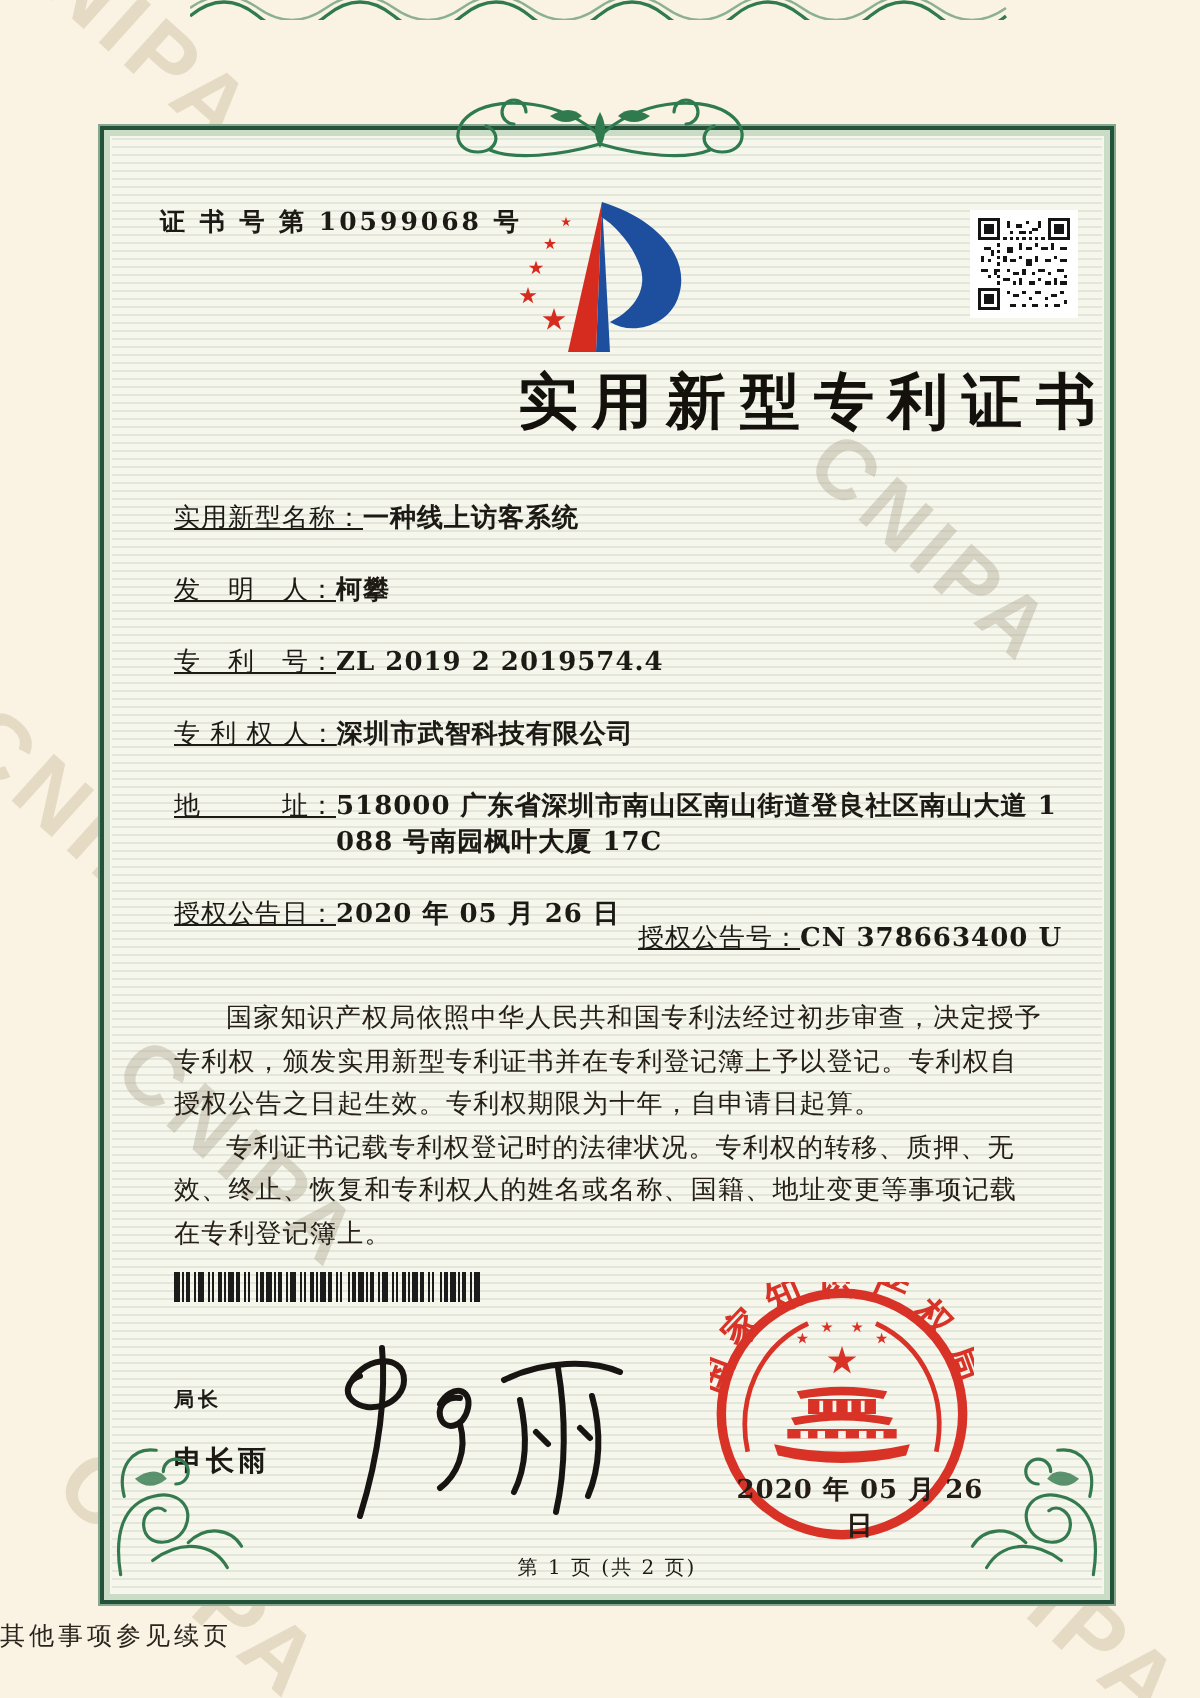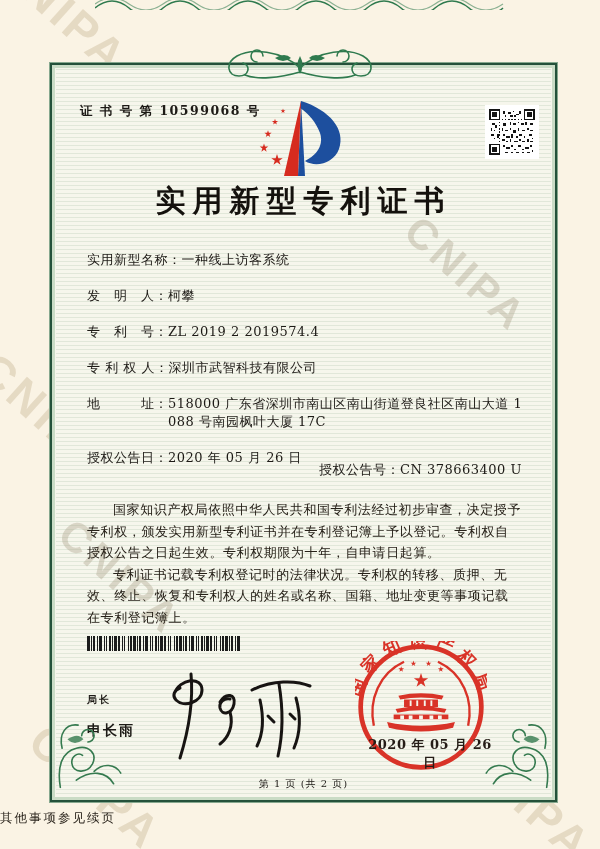--- a/index.html
+++ b/index.html
@@ -14,26 +14,26 @@
          border:2px solid #24513a;box-shadow:0 0 0 1px #86a88e, inset 0 0 0 3px #cadcc6;z-index:2;}
   .frame .lines{position:absolute;inset:4px;background:repeating-linear-gradient(180deg,rgba(96,142,101,0.14) 0 1px,transparent 1px 4px);pointer-events:none;}
   .flourish-top{position:absolute;left:50%;top:46px;transform:translateX(-50%);z-index:3;}
   .corner{position:absolute;bottom:3px;z-index:3;}
   .corner.left{left:3px;}
   .corner.right{right:3px;transform:scaleX(-1);}
   .certno{position:absolute;left:28px;top:38px;font-size:12.5px;letter-spacing:1.5px;font-weight:bold;}
   .logo{position:absolute;left:50%;top:32px;transform:translateX(-50%);}
   .qrbox{position:absolute;right:16px;top:40px;width:54px;height:54px;background:#fff;
          display:flex;align-items:center;justify-content:center;}
-  .title{position:absolute;left:0;top:116px;width:100%;text-align:center;font-size:30px;
+  .title{position:absolute;left:0;top:116px;width:100%;text-align:right;font-size:30px;
          font-weight:bold;letter-spacing:7px;color:#14110d;}
   .fields{position:absolute;left:35px;top:186px;width:445px;font-size:13px;}
   .frow{display:flex;align-items:flex-start;line-height:18px;margin-bottom:18px;position:relative;}
-  .flabel{white-space:pre;flex:0 0 auto;letter-spacing:0.5px;}
-  .fvalue{font-weight:normal;white-space:pre-line;letter-spacing:0.5px;}
+  .flabel{white-space:pre;flex:0 0 auto;letter-spacing:0.5px;text-decoration:underline;}
+  .fvalue{font-weight:bold;white-space:pre-line;letter-spacing:0.5px;}
   .frow.grant .pair2{position:absolute;left:232px;top:12px;display:flex;}
   .paras{position:absolute;left:35px;top:434px;width:434px;font-size:13px;line-height:21.5px;
          letter-spacing:0.6px;color:#262018;}
   .paras p{margin:0;text-indent:2em;}
   .barcode{position:absolute;left:35px;top:571px;}
   .signer-title{position:absolute;left:35px;top:628px;font-size:10px;font-weight:bold;letter-spacing:2px;}
   .signer-name{position:absolute;left:35px;top:657px;font-size:14px;font-weight:bold;letter-spacing:2px;}
   .signature{position:absolute;left:92px;top:603px;z-index:4;}
   .seal{position:absolute;left:303px;top:576px;z-index:4;opacity:0.94;}
   .seal-date{position:absolute;left:312px;top:671px;width:132px;text-align:center;font-size:13px;

